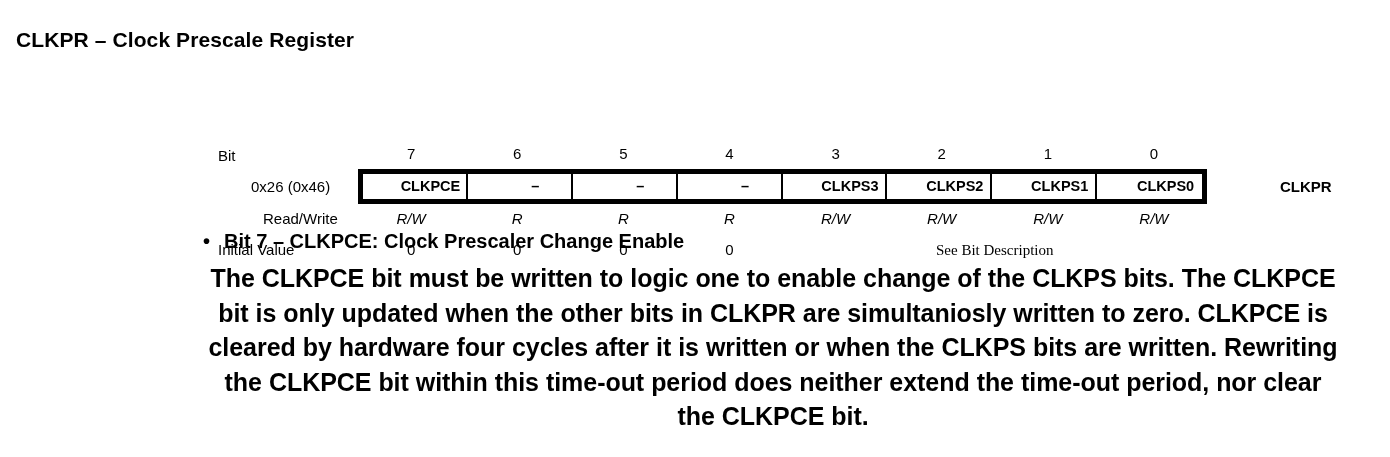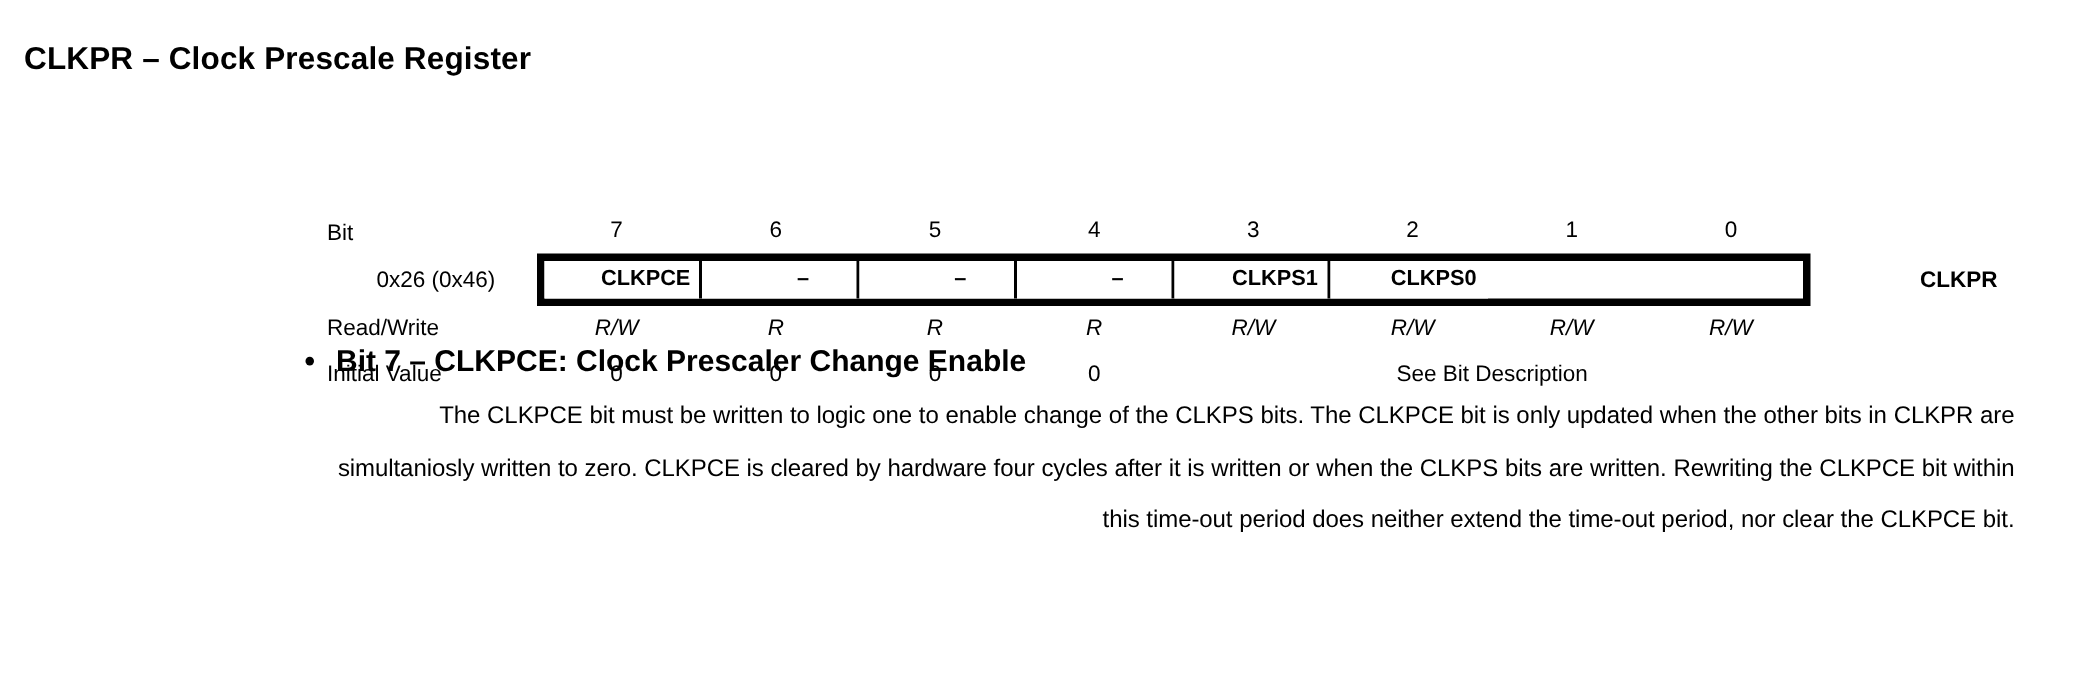--- a/index.html
+++ b/index.html
@@ -37,21 +37,21 @@
   }
 
   .row-label {
     position: absolute;
     left: 218px;
     font-size: 15px;
     white-space: nowrap;
   }
   .row-label.r-bit      { top: 77px; }
   .row-label.r-addr     { top: 108px; margin-left: 33px; }
-  .row-label.r-rw       { top: 140px; }
+  .row-label.r-rw       { top: 140px; margin-left: 45px; }
   .row-label.r-init     { top: 171px; }
 
   
   .bit-grid {
     position: absolute;
     left: 358px;
     width: 849px;
     display: grid;
     grid-template-columns: repeat(8, 1fr);
   }
@@ -110,20 +110,21 @@
     font-size: 15px;
     line-height: 18px;
   }
   
   #see-bit-description {
     grid-column: 5 / span 4;
     text-align: center;
     font-size: 15px;
     line-height: 18px;
     white-space: nowrap;
+    font-family: Liberation Serif, serif;
   }
 
   
   #register-name {
     position: absolute;
     left: 1240px;
     top: 108px;
     font-size: 15px;
     font-weight: bold;
     white-space: nowrap;
@@ -148,25 +149,26 @@
   }
   #bullet-icon {
     position: absolute;
     left: 0;
     top: 0;
     font-size: 20px;
     line-height: 26px;
   }
   #bit-paragraph {
     margin: 0;
-    font-size: 16px;
+    font-size: 25px;
     line-height: 34.5px;
-    text-align: right;
+    text-align: center;
     letter-spacing: -0.05px;
     word-spacing: 0.1px;
+    font-weight: bold;
   }
 </style>
 </head>
 <body>
 
 <div id="page-title">CLKPR – Clock Prescale Register</div>
 
 <div id="register-diagram">
 
   <div class="row-label r-bit">Bit</div>
@@ -183,20 +185,22 @@
     <div class="bit-num">2</div>
     <div class="bit-num">1</div>
     <div class="bit-num">0</div>
   </div>
 
   <div class="bit-grid" id="bit-field-row">
     <div class="bit-cell">CLKPCE</div>
     <div class="bit-cell">–</div>
     <div class="bit-cell">–</div>
     <div class="bit-cell">–</div>
+    <div class="bit-cell">CLKPS3</div>
+    <div class="bit-cell">CLKPS2</div>
     <div class="bit-cell">CLKPS1</div>
     <div class="bit-cell">CLKPS0</div>
   </div>
 
   <div class="bit-grid" id="bit-rw-row">
     <div class="bit-rw">R/W</div>
     <div class="bit-rw">R</div>
     <div class="bit-rw">R</div>
     <div class="bit-rw">R</div>
     <div class="bit-rw">R/W</div>

